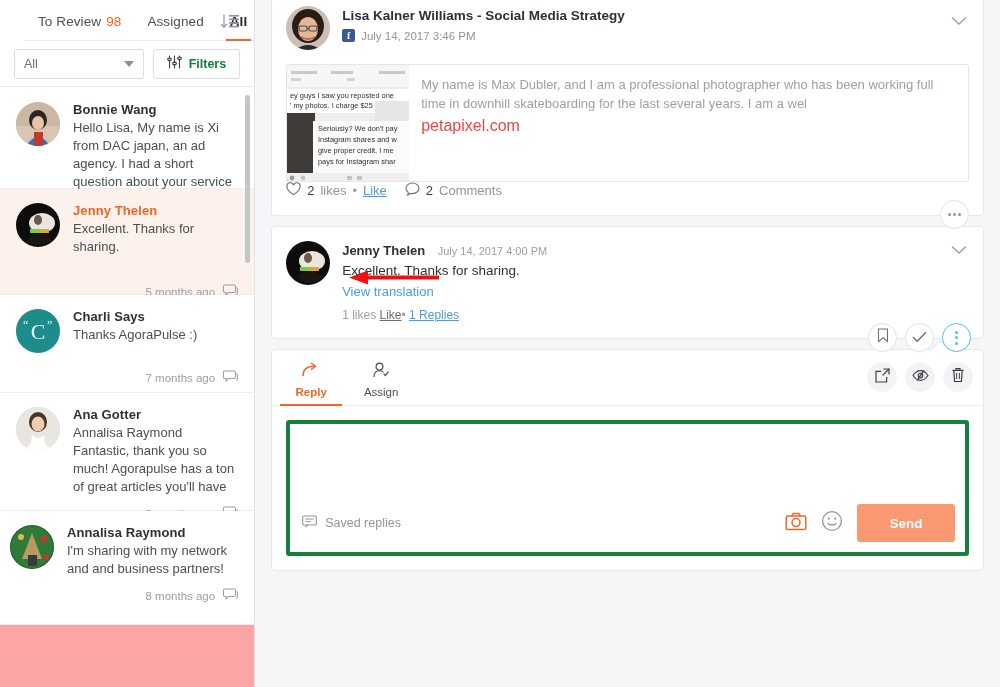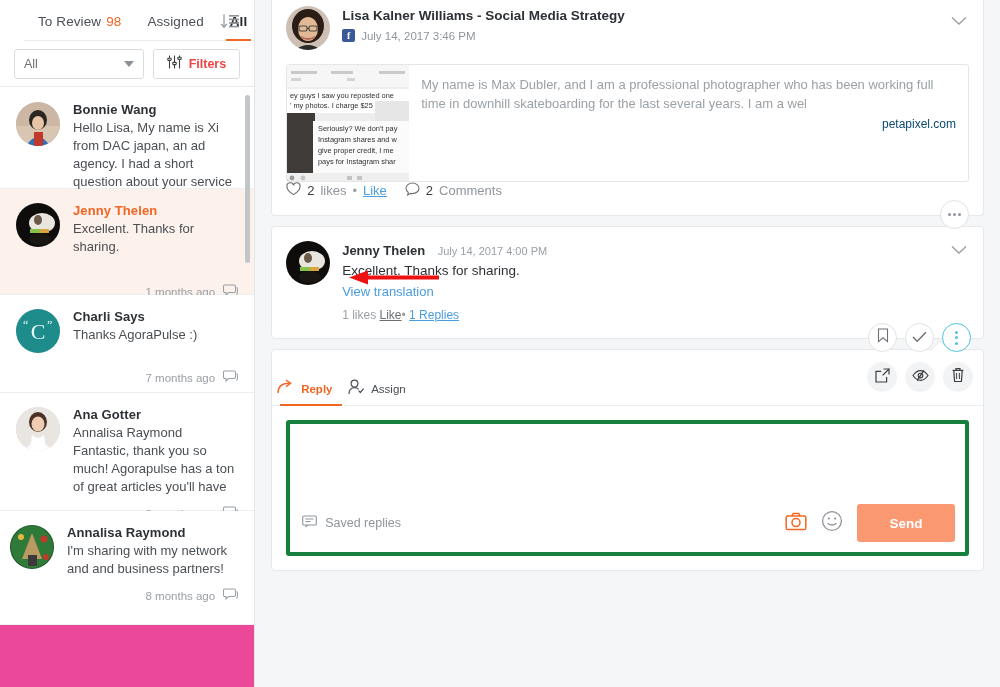--- a/index.html
+++ b/index.html
@@ -63,25 +63,25 @@
     border: 1px solid #d9dce0; border-radius: 3px;
     display: flex; align-items: center; justify-content: space-between;
     padding: 0 9px; font-size: 12.5px; color: #6b7075;
     cursor: pointer; background: #fff;
   }
   .caret { width: 0; height: 0; border-left: 5px solid transparent; border-right: 5px solid transparent; border-top: 6px solid #8a9097; }
   .filters-btn {
     height: 30px; min-width: 85px;
     border: 1px solid #d9dce0; border-radius: 3px;
     display: flex; align-items: center; justify-content: center; gap: 7px;
-    padding: 0 13px; font-size: 12.5px; color: #ef4444; font-weight: bold;
+    padding: 0 13px; font-size: 12.5px; color: #15803d; font-weight: bold;
     cursor: pointer; background: #fff;
   }
 
-  .list { position: absolute; top: 88px; left: 0; right: 0; bottom: 0; overflow: hidden; background: #ec4899; }
+  .list { position: absolute; top: 88px; left: 0; right: 0; bottom: 0; overflow: hidden; background: #fca5a5; }
   .conv {
     position: relative;
     display: flex;
     padding: 14px 16px 8px 16px;
     border-bottom: 1px solid #eceef0;
     cursor: pointer;
     background: #fff;
   }
   .conv.selected { background: #fdf1ec; }
   .conv .av {
@@ -130,21 +130,21 @@
   .chev { position: absolute; right: 16px; top: 18px; cursor: pointer; }
 
   .link-preview {
     display: flex; margin: 8px 14px 0 14px;
     border: 1px solid #e4e6e8; border-radius: 3px; overflow: hidden;
     height: 118px; background: #fff;
   }
   .lp-thumb { width: 122px; flex: 0 0 122px; position: relative; overflow: hidden; background: #efefef; }
   .lp-text { flex: 1 1 auto; padding: 10px 12px 8px 12px; min-width: 0; }
   .lp-desc { font-size: 13px; color: #9ba1a6; line-height: 19px; }
-  .lp-domain { font-size: 12px; color: #0c4a6e; margin-top: 4px; text-align: right; }
+  .lp-domain { font-size: 16px; color: #ef4444; margin-top: 4px; }
 
   .post-body { padding: 12px 14px 0 14px; font-size: 13.5px; color: #2d3135; line-height: 20px; }
   .post-body p { margin: 0 0 14px 0; }
   .post-stats { display: flex; align-items: center; gap: 18px; padding: 0 14px 16px 14px; font-size: 13px; color: #8f959b; }
   .stat { display: flex; align-items: center; gap: 6px; }
   .stat .num { color: #3c4043; }
   .link-blue { color: #4a9de0; text-decoration: underline; cursor: pointer; }
   .dot-sep { color: #9aa0a6; }
 
   .fab-more {
@@ -183,21 +183,21 @@
   .reply-card { position: relative; }
   .reply-card::before {
     content: ""; position: absolute; top: -7px; right: 36px;
     width: 13px; height: 13px; background: #fff;
     border-left: 1px solid #e6e8ea; border-top: 1px solid #e6e8ea;
     transform: rotate(45deg);
   }
   .reply-tabs { display: flex; align-items: flex-end; border-bottom: 1px solid #eceef0; padding: 0 4px; height: 56px; position: relative; }
   .rtab {
     width: 70px; padding: 8px 0 7px 0;
-    display: flex; flex-direction: row; align-items: center; gap: 5px;
+    display: flex; flex-direction: column; align-items: center; gap: 5px;
     font-size: 11.5px; color: #4b4f56; cursor: pointer; position: relative;
   }
   .rtab.active { color: #f26522; font-weight: bold; }
   .rtab.active::after { content: ""; position: absolute; left: 4px; right: 4px; bottom: -1px; height: 2.5px; background: #f26522; }
   .rtools { position: absolute; right: 10px; top: 12px; display: flex; gap: 8px; }
   .tool-btn { width: 30px; height: 30px; border-radius: 50%; background: #f2f3f5; display: flex; align-items: center; justify-content: center; cursor: pointer; }
 
   .compose { margin: 14px 14px 14px 14px; border: 4px solid #15803d; border-radius: 3px; background: #fff; }
   .compose-area { height: 72px; width: 100%; border: none; outline: none; resize: none; padding: 10px 12px; font-size: 13px; font-family: "Liberation Sans", sans-serif; color: #2d3135; background: transparent; display: block; }
   .compose-foot { display: flex; align-items: center; justify-content: space-between; padding: 8px 10px 10px 12px; }
@@ -305,21 +305,21 @@
             <ellipse cx="22" cy="17" rx="4" ry="5" fill="#6b5a4a"></ellipse>
             <rect x="14" y="26" width="10" height="4" fill="#87c34a"></rect>
             <rect x="24" y="26" width="9" height="4" fill="#d8a53f"></rect>
             <ellipse cx="24" cy="36" rx="11" ry="6" fill="#1a1613"></ellipse>
           </svg>
         </div>
         <div class="body">
           <div class="nm">Jenny Thelen</div>
           <div class="msg">Excellent. Thanks for sharing.</div>
           <div class="meta" style="margin-top:28px">
-            <span>1 months ago</span>
+            <span>5 months ago</span>
             <span>
               <svg width="15" height="13" viewBox="0 0 15 13">
                   <path d="M1.8 1 H11.2 A1.3 1.3 0 0 1 12.5 2.3 V7.2 A1.3 1.3 0 0 1 11.2 8.5 H5.6 L3 11 V8.5 H1.8 A1.3 1.3 0 0 1 0.5 7.2 V2.3 A1.3 1.3 0 0 1 1.8 1 Z" fill="none" stroke="#9aa0a6" stroke-width="1.05"></path>
                   <path d="M13.6 3.4 A1.3 1.3 0 0 1 14.4 4.6 V9 A1.3 1.3 0 0 1 13.1 10.3" fill="none" stroke="#9aa0a6" stroke-width="1.05"></path>
                 </svg>
             </span>
           </div>
         </div>
       </div>
 

